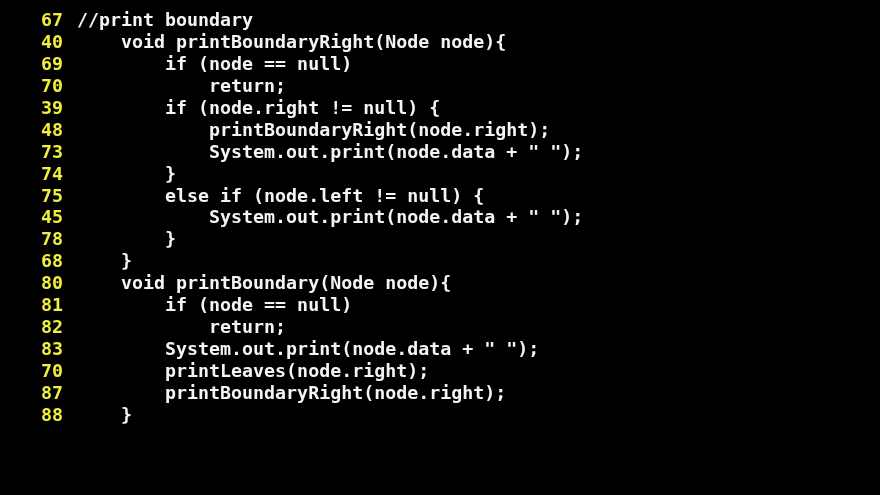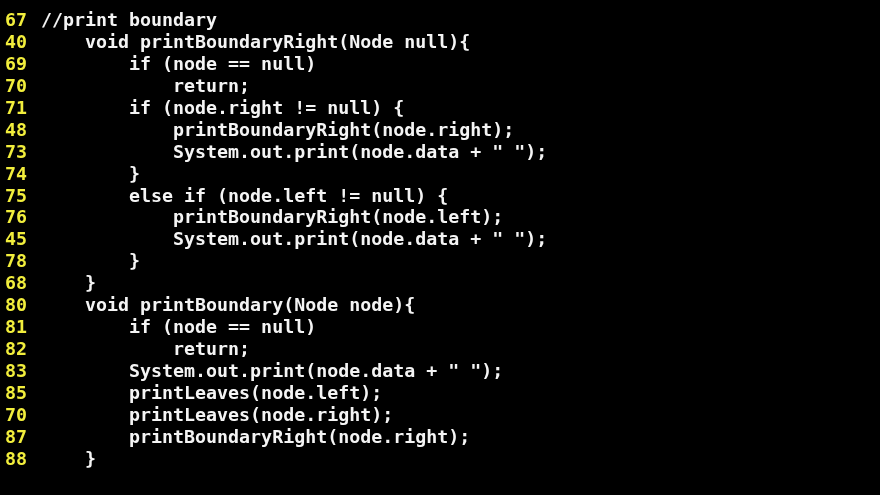--- a/index.html
+++ b/index.html
@@ -20,50 +20,49 @@
       width: 880px;
       font-family: "DejaVu Sans Mono", monospace;
       font-weight: bold;
       font-size: 18.3px;
       line-height: 21.95px;
     }
     .line {
       display: flex;
       white-space: pre;
       height: 21.95px;
+      padding-left: 36px;
     }
     .ln {
       width: 41px;
       padding-left: 5px;
       box-sizing: border-box;
       color: #f2ee3c;
       flex: 0 0 41px;
     }
     .code {
       color: #f4f4f4;
     }
   </style>
 </head>
 <body>
 
 <div class="editor">
   <div class="line"><span class="ln">67</span><span class="code">//print boundary</span></div>
-  <div class="line"><span class="ln">40</span><span class="code">    void printBoundaryRight(Node null){</span></div>
+  <div class="line"><span class="ln">40</span><span class="code">    void printBoundaryRight(Node node){</span></div>
   <div class="line"><span class="ln">69</span><span class="code">        if (node == null)</span></div>
   <div class="line"><span class="ln">70</span><span class="code">            return;</span></div>
-  <div class="line"><span class="ln">71</span><span class="code">        if (node.right != null) {</span></div>
+  <div class="line"><span class="ln">39</span><span class="code">        if (node.right != null) {</span></div>
   <div class="line"><span class="ln">48</span><span class="code">            printBoundaryRight(node.right);</span></div>
   <div class="line"><span class="ln">73</span><span class="code">            System.out.print(node.data + " ");</span></div>
   <div class="line"><span class="ln">74</span><span class="code">        }</span></div>
   <div class="line"><span class="ln">75</span><span class="code">        else if (node.left != null) {</span></div>
-  <div class="line"><span class="ln">76</span><span class="code">            printBoundaryRight(node.left);</span></div>
   <div class="line"><span class="ln">45</span><span class="code">            System.out.print(node.data + " ");</span></div>
   <div class="line"><span class="ln">78</span><span class="code">        }</span></div>
   <div class="line"><span class="ln">68</span><span class="code">    }</span></div>
   <div class="line"><span class="ln">80</span><span class="code">    void printBoundary(Node node){</span></div>
   <div class="line"><span class="ln">81</span><span class="code">        if (node == null)</span></div>
   <div class="line"><span class="ln">82</span><span class="code">            return;</span></div>
   <div class="line"><span class="ln">83</span><span class="code">        System.out.print(node.data + " ");</span></div>
-  <div class="line"><span class="ln">85</span><span class="code">        printLeaves(node.left);</span></div>
   <div class="line"><span class="ln">70</span><span class="code">        printLeaves(node.right);</span></div>
   <div class="line"><span class="ln">87</span><span class="code">        printBoundaryRight(node.right);</span></div>
   <div class="line"><span class="ln">88</span><span class="code">    }</span></div>
 </div>
 
 </body></html>

